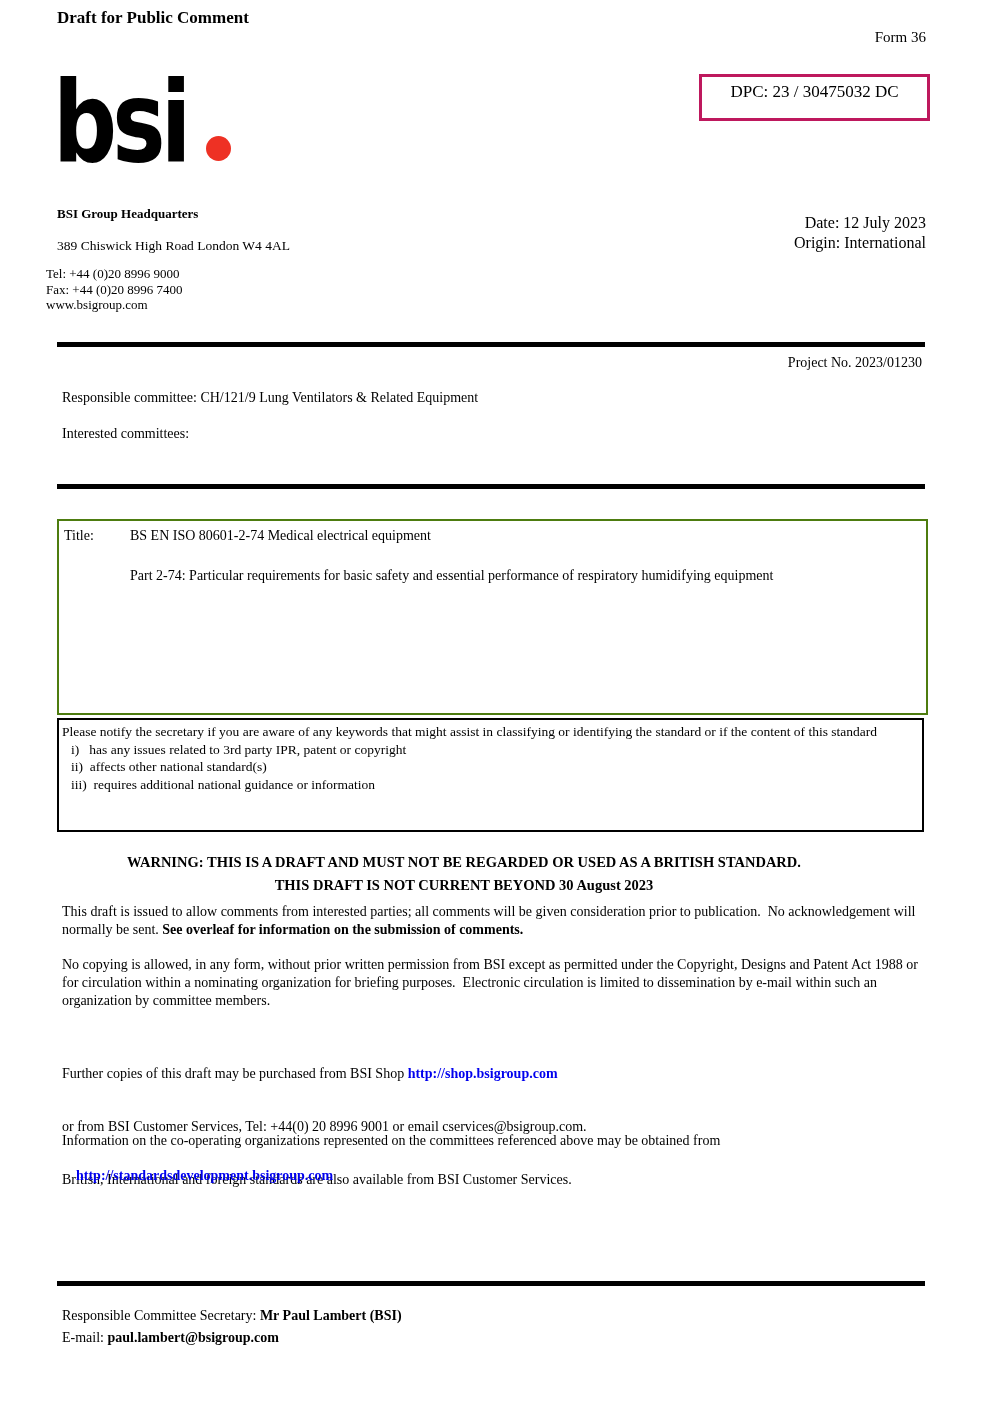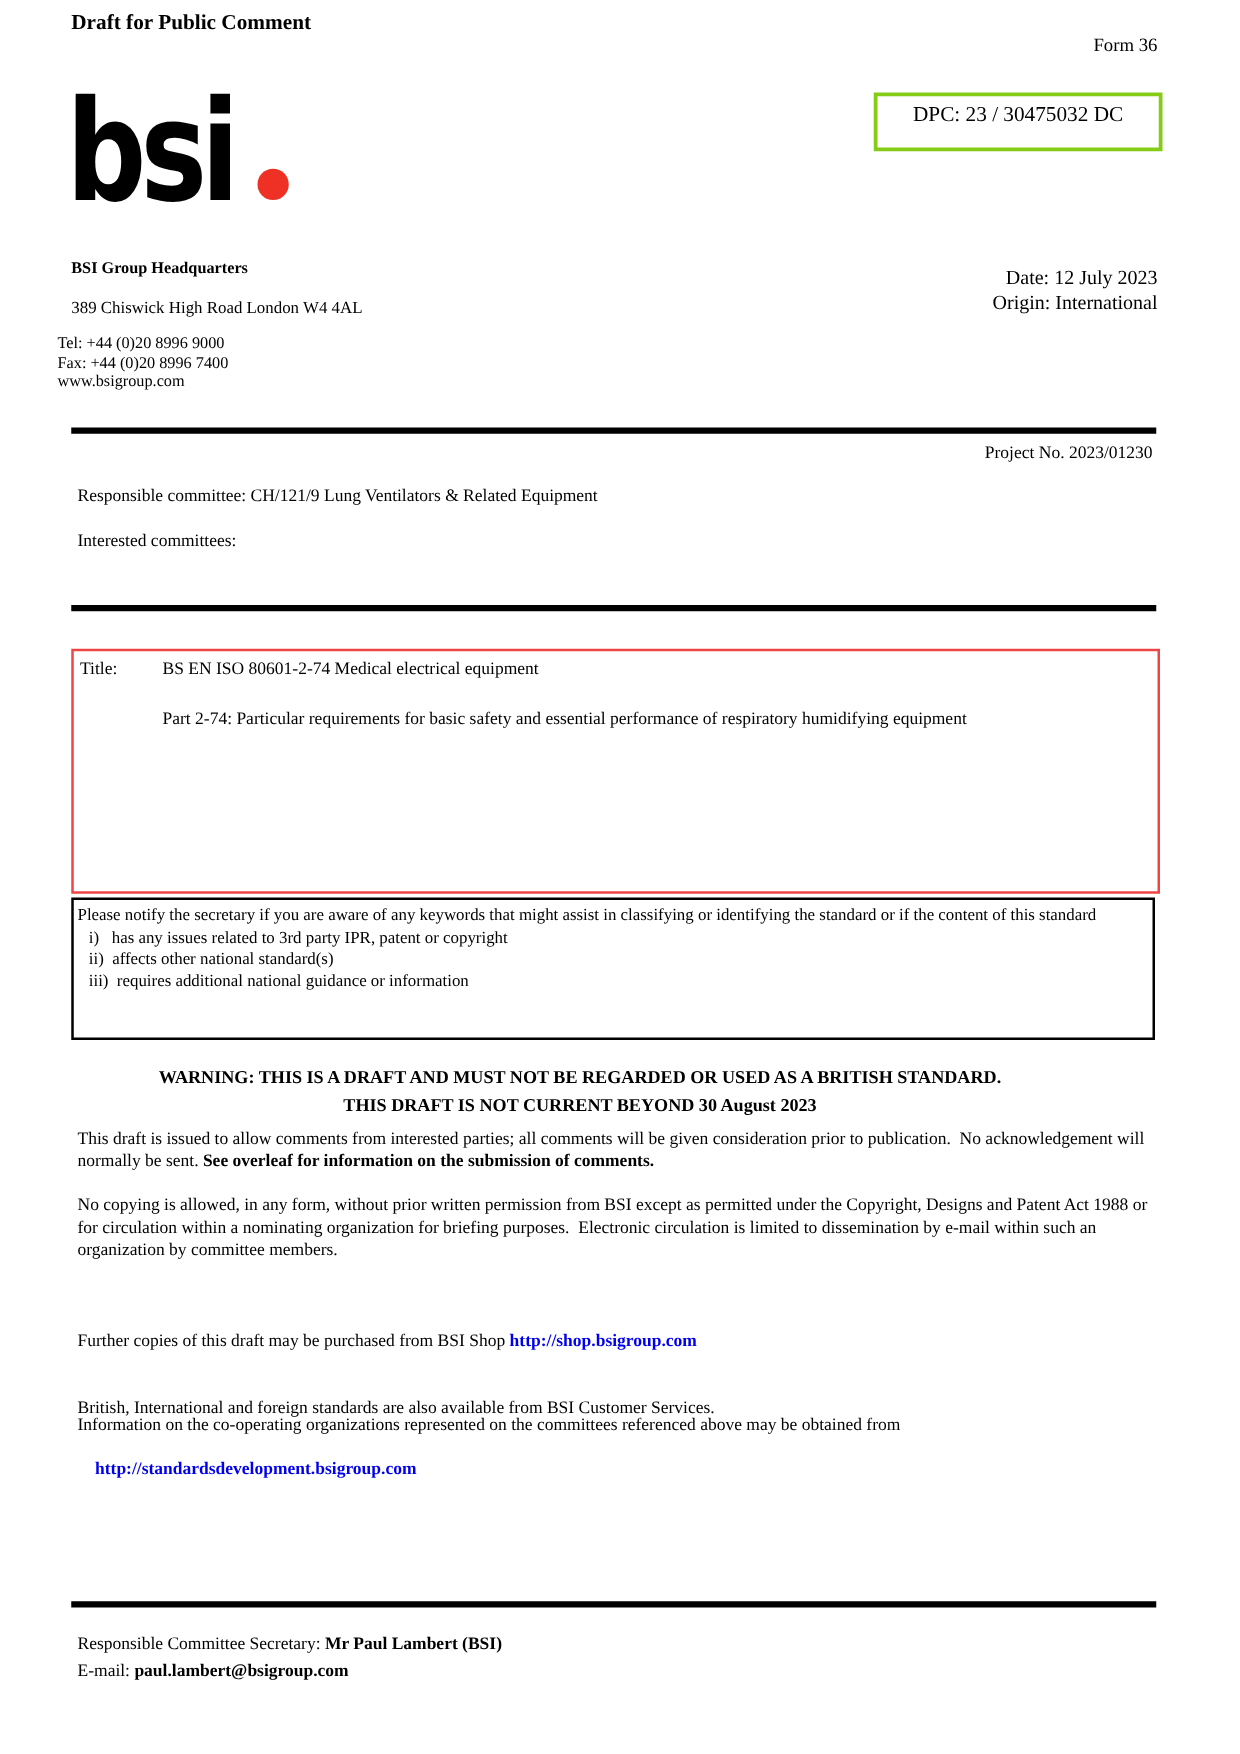--- a/index.html
+++ b/index.html
@@ -11,21 +11,21 @@
     color:#000;
     overflow:hidden;
   }
   .abs{position:absolute;}
   .bold{font-weight:bold;}
   .rule{position:absolute;left:57px;width:868px;height:5px;background:#000;}
   .draft-title{left:57px;top:8px;font-size:17px;font-weight:bold;}
   .form-no{top:29px;right:66px;font-size:15px;}
   .dpc-box{
     left:699px;top:74px;width:225px;height:36px;
-    border:3px solid #84cc16;
+    border:3px solid #be185d;
     font-size:17px;text-align:center;padding-top:5px;
   }
   .logo{left:53px;top:66px;height:120px;white-space:nowrap;}
   .logo-text{
     display:inline-block;
     font-family:"DejaVu Sans", sans-serif;
     font-weight:bold;font-size:112px;line-height:112px;
     letter-spacing:-6px;
     transform:scaleX(0.80);transform-origin:0 50%;
   }
@@ -38,21 +38,21 @@
   .hq-contact{left:46px;top:266px;font-size:13px;line-height:15.5px;}
   .date-block{top:213px;right:66px;font-size:16px;line-height:20px;text-align:right;}
   .rule1{top:342px;}
   .latest-date{left:62px;top:353px;font-size:15px;font-weight:bold;}
   .project-no{top:355px;right:70px;font-size:14px;}
   .responsible{left:62px;top:390px;font-size:14px;}
   .interested{left:62px;top:426px;font-size:14px;}
   .rule2{top:484px;}
   .title-box{
     left:57px;top:519px;width:867px;height:192px;
-    border:2px solid #ef4444;font-size:14px;
+    border:2px solid #4d7c0f;font-size:14px;
   }
   .title-label{position:absolute;left:5px;top:7px;}
   .title-line1{position:absolute;left:71px;top:7px;}
   .title-line2{position:absolute;left:71px;top:47px;width:780px;}
   .keywords-box{
     left:57px;top:718px;width:867px;height:114px;
     border:2px solid #000;font-size:13.5px;line-height:17.5px;
     padding:3px 3px 0 3px;box-sizing:border-box;
   }
   .kw-item{white-space:pre-wrap;margin-left:9px;}
@@ -121,20 +121,21 @@
     <div>WARNING: THIS IS A DRAFT AND MUST NOT BE REGARDED OR USED AS A BRITISH STANDARD.</div>
     <div>THIS DRAFT IS NOT CURRENT BEYOND 30 August 2023</div>
   </div>
 
   <div class="abs para p1"><span>This draft is issued to allow comments from interested parties; all comments will be given consideration prior to publication.  No acknowledgement will normally be sent. </span><span class="bold">See overleaf for information on the submission of comments.</span></div>
 
   <div class="abs para p2">No copying is allowed, in any form, without prior written permission from BSI except as permitted under the Copyright, Designs and Patent Act 1988 or for circulation within a nominating organization for briefing purposes.  Electronic circulation is limited to dissemination by e-mail within such an organization by committee members.</div>
 
   <div class="abs para p3">
     <div><span>Further copies of this draft may be purchased from BSI Shop </span><a href="#" class="doc-link" id="link-shop" style="color: rgb(0, 0, 238);">http://shop.bsigroup.com</a></div>
+    <div>or from BSI Customer Services, Tel: +44(0) 20 8996 9001 or email cservices@bsigroup.com.</div>
     <div>British, International and foreign standards are also available from BSI Customer Services.</div>
   </div>
 
   <div class="abs para p4">
     <div>Information on the co-operating organizations represented on the committees referenced above may be obtained from</div>
     <a href="#" class="doc-link" id="link-standards" style="color: rgb(0, 0, 238);">http://standardsdevelopment.bsigroup.com</a>
   </div>
 
   <div class="rule rule3"></div>
 

